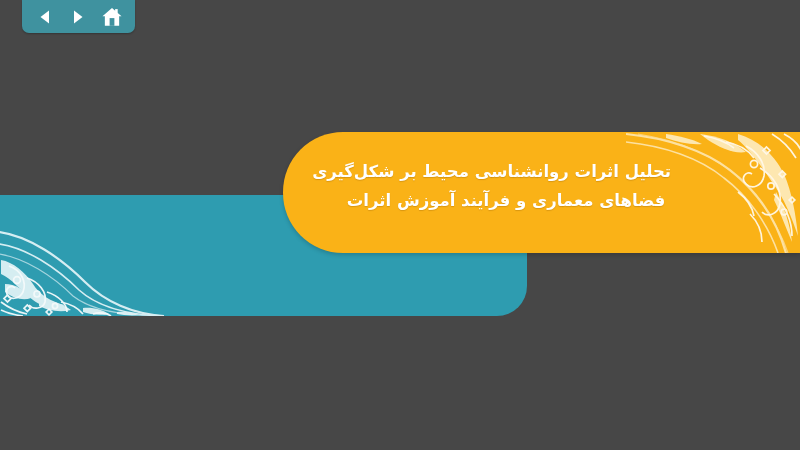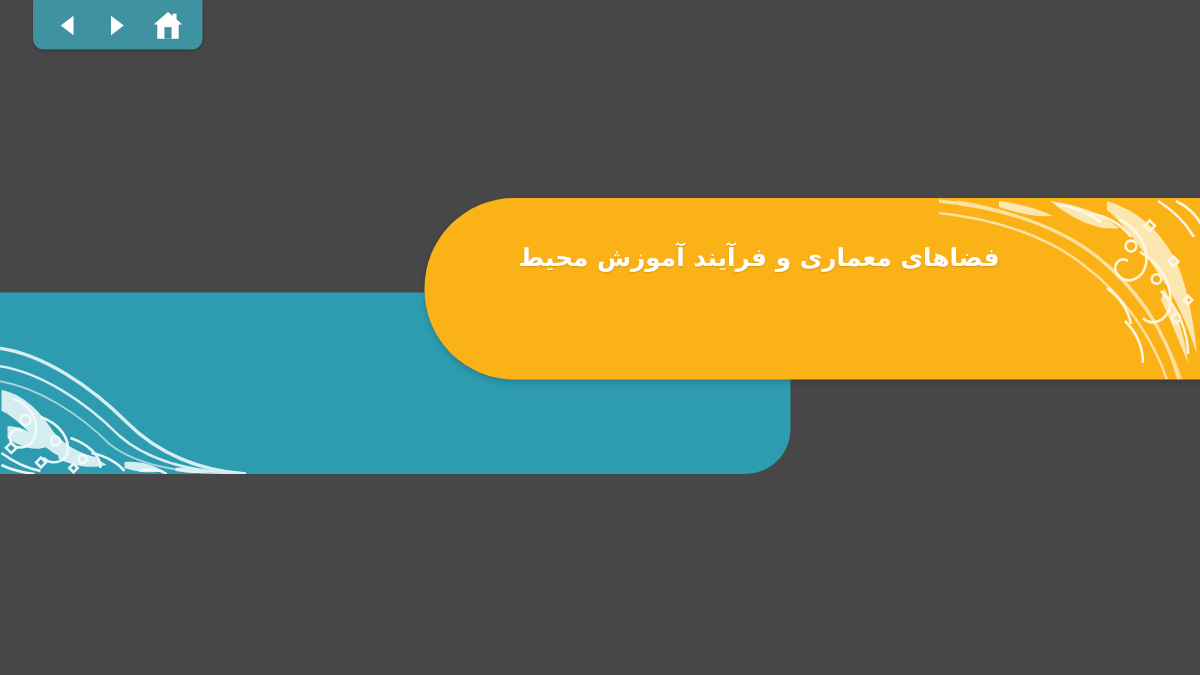--- a/index.html
+++ b/index.html
@@ -194,18 +194,19 @@
         <rect x="154" y="40" width="4.6" height="4.6" transform="rotate(45 156.3 42.3)"></rect>
         <rect x="164" y="66" width="4" height="4" transform="rotate(45 166 68)"></rect>
         <path d="M146 2 C156 8 164 16 170 26"></path>
         <path d="M158 2 C166 6 172 12 175 18"></path>
         <path d="M112 60 C120 66 126 74 128 84"></path>
         <path d="M124 82 C132 90 136 100 136 110"></path>
       </g>
     </svg>
 
     <div id="title-block">
-      <span class="title-line">فضاهای معماری و فرآیند آموزش محیط</span>
+      <span class="title-line">تحلیل اثرات روانشناسی محیط بر شکل‌گیری</span>
+      <span class="title-line">فضاهای معماری و فرآیند آموزش اثرات</span>
     </div>
 
   </div>
 
 </div>
 
 </body></html>

